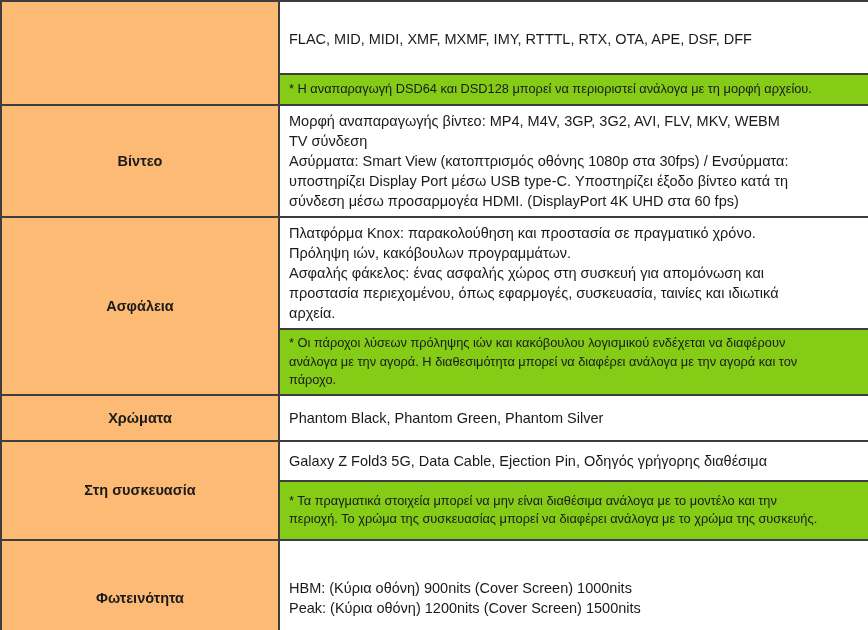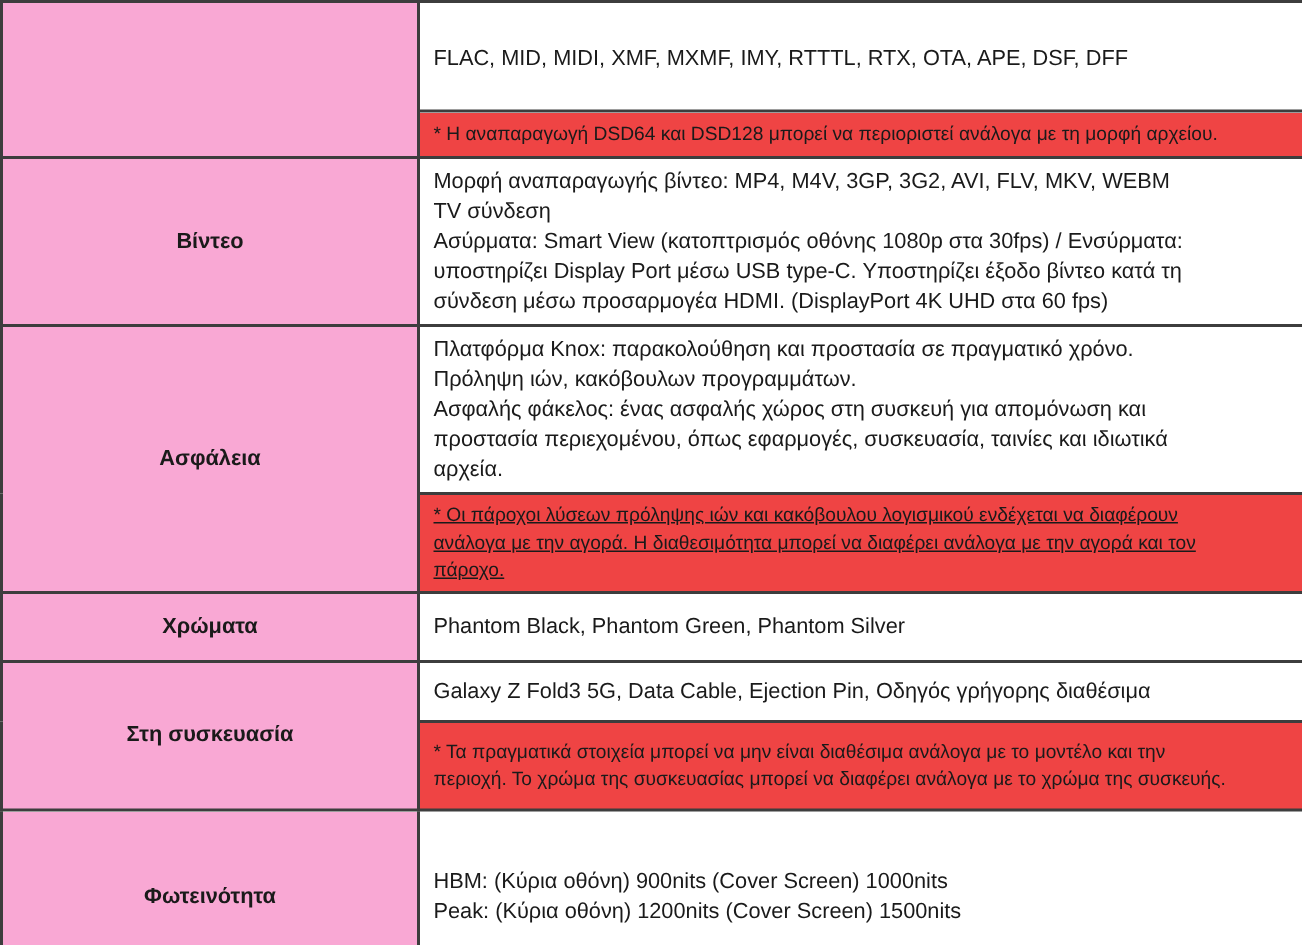--- a/index.html
+++ b/index.html
@@ -23,39 +23,39 @@
   }
   table.spec-table td {
     border: 2px solid #3d3d3d;
     vertical-align: middle;
     overflow: hidden;
   }
   col.label-col { width: 278px; }
   col.value-col { width: 590px; }
 
   td.label-cell {
-    background: #f9a8d4;
+    background: #fdba74;
     text-align: center;
     font-weight: bold;
     font-size: 14.5px;
     padding: 4px 10px;
   }
   td.value-cell {
     background: #ffffff;
     font-size: 14.5px;
     line-height: 20px;
     padding: 5px 10px 5px 9px;
     white-space: pre-line;
   }
   td.value-top {
     vertical-align: top;
     padding-top: 7px;
   }
   td.footnote-cell {
-    background: #ef4444;
+    background: #84cc16;
     font-size: 12.8px;
     line-height: 18.5px;
     padding: 4px 10px 4px 9px;
     white-space: pre-line;
   }
   
   td.minor-bottom { border-bottom: 1px solid #5a5a5a; }
   td.minor-top    { border-top: 1px solid #5a5a5a; }
 </style>
 </head>
@@ -87,21 +87,21 @@
       </tr>
 
       <tr style="height:97px;">
         <td class="label-cell" rowspan="2">Ασφάλεια</td>
         <td class="value-cell minor-bottom">Πλατφόρμα Knox: παρακολούθηση και προστασία σε πραγματικό χρόνο.
 Πρόληψη ιών, κακόβουλων προγραμμάτων.
 Ασφαλής φάκελος: ένας ασφαλής χώρος στη συσκευή για απομόνωση και
 προστασία περιεχομένου, όπως εφαρμογές, συσκευασία, ταινίες και ιδιωτικά
 αρχεία.</td>
       </tr>
-      <tr style="height:55px;text-decoration:underline;">
+      <tr style="height:55px;">
         <td class="footnote-cell minor-top">* Οι πάροχοι λύσεων πρόληψης ιών και κακόβουλου λογισμικού ενδέχεται να διαφέρουν
 ανάλογα με την αγορά. Η διαθεσιμότητα μπορεί να διαφέρει ανάλογα με την αγορά και τον
 πάροχο.</td>
       </tr>
 
       <tr style="height:46px;">
         <td class="label-cell">Χρώματα</td>
         <td class="value-cell">Phantom Black, Phantom Green, Phantom Silver</td>
       </tr>
 

